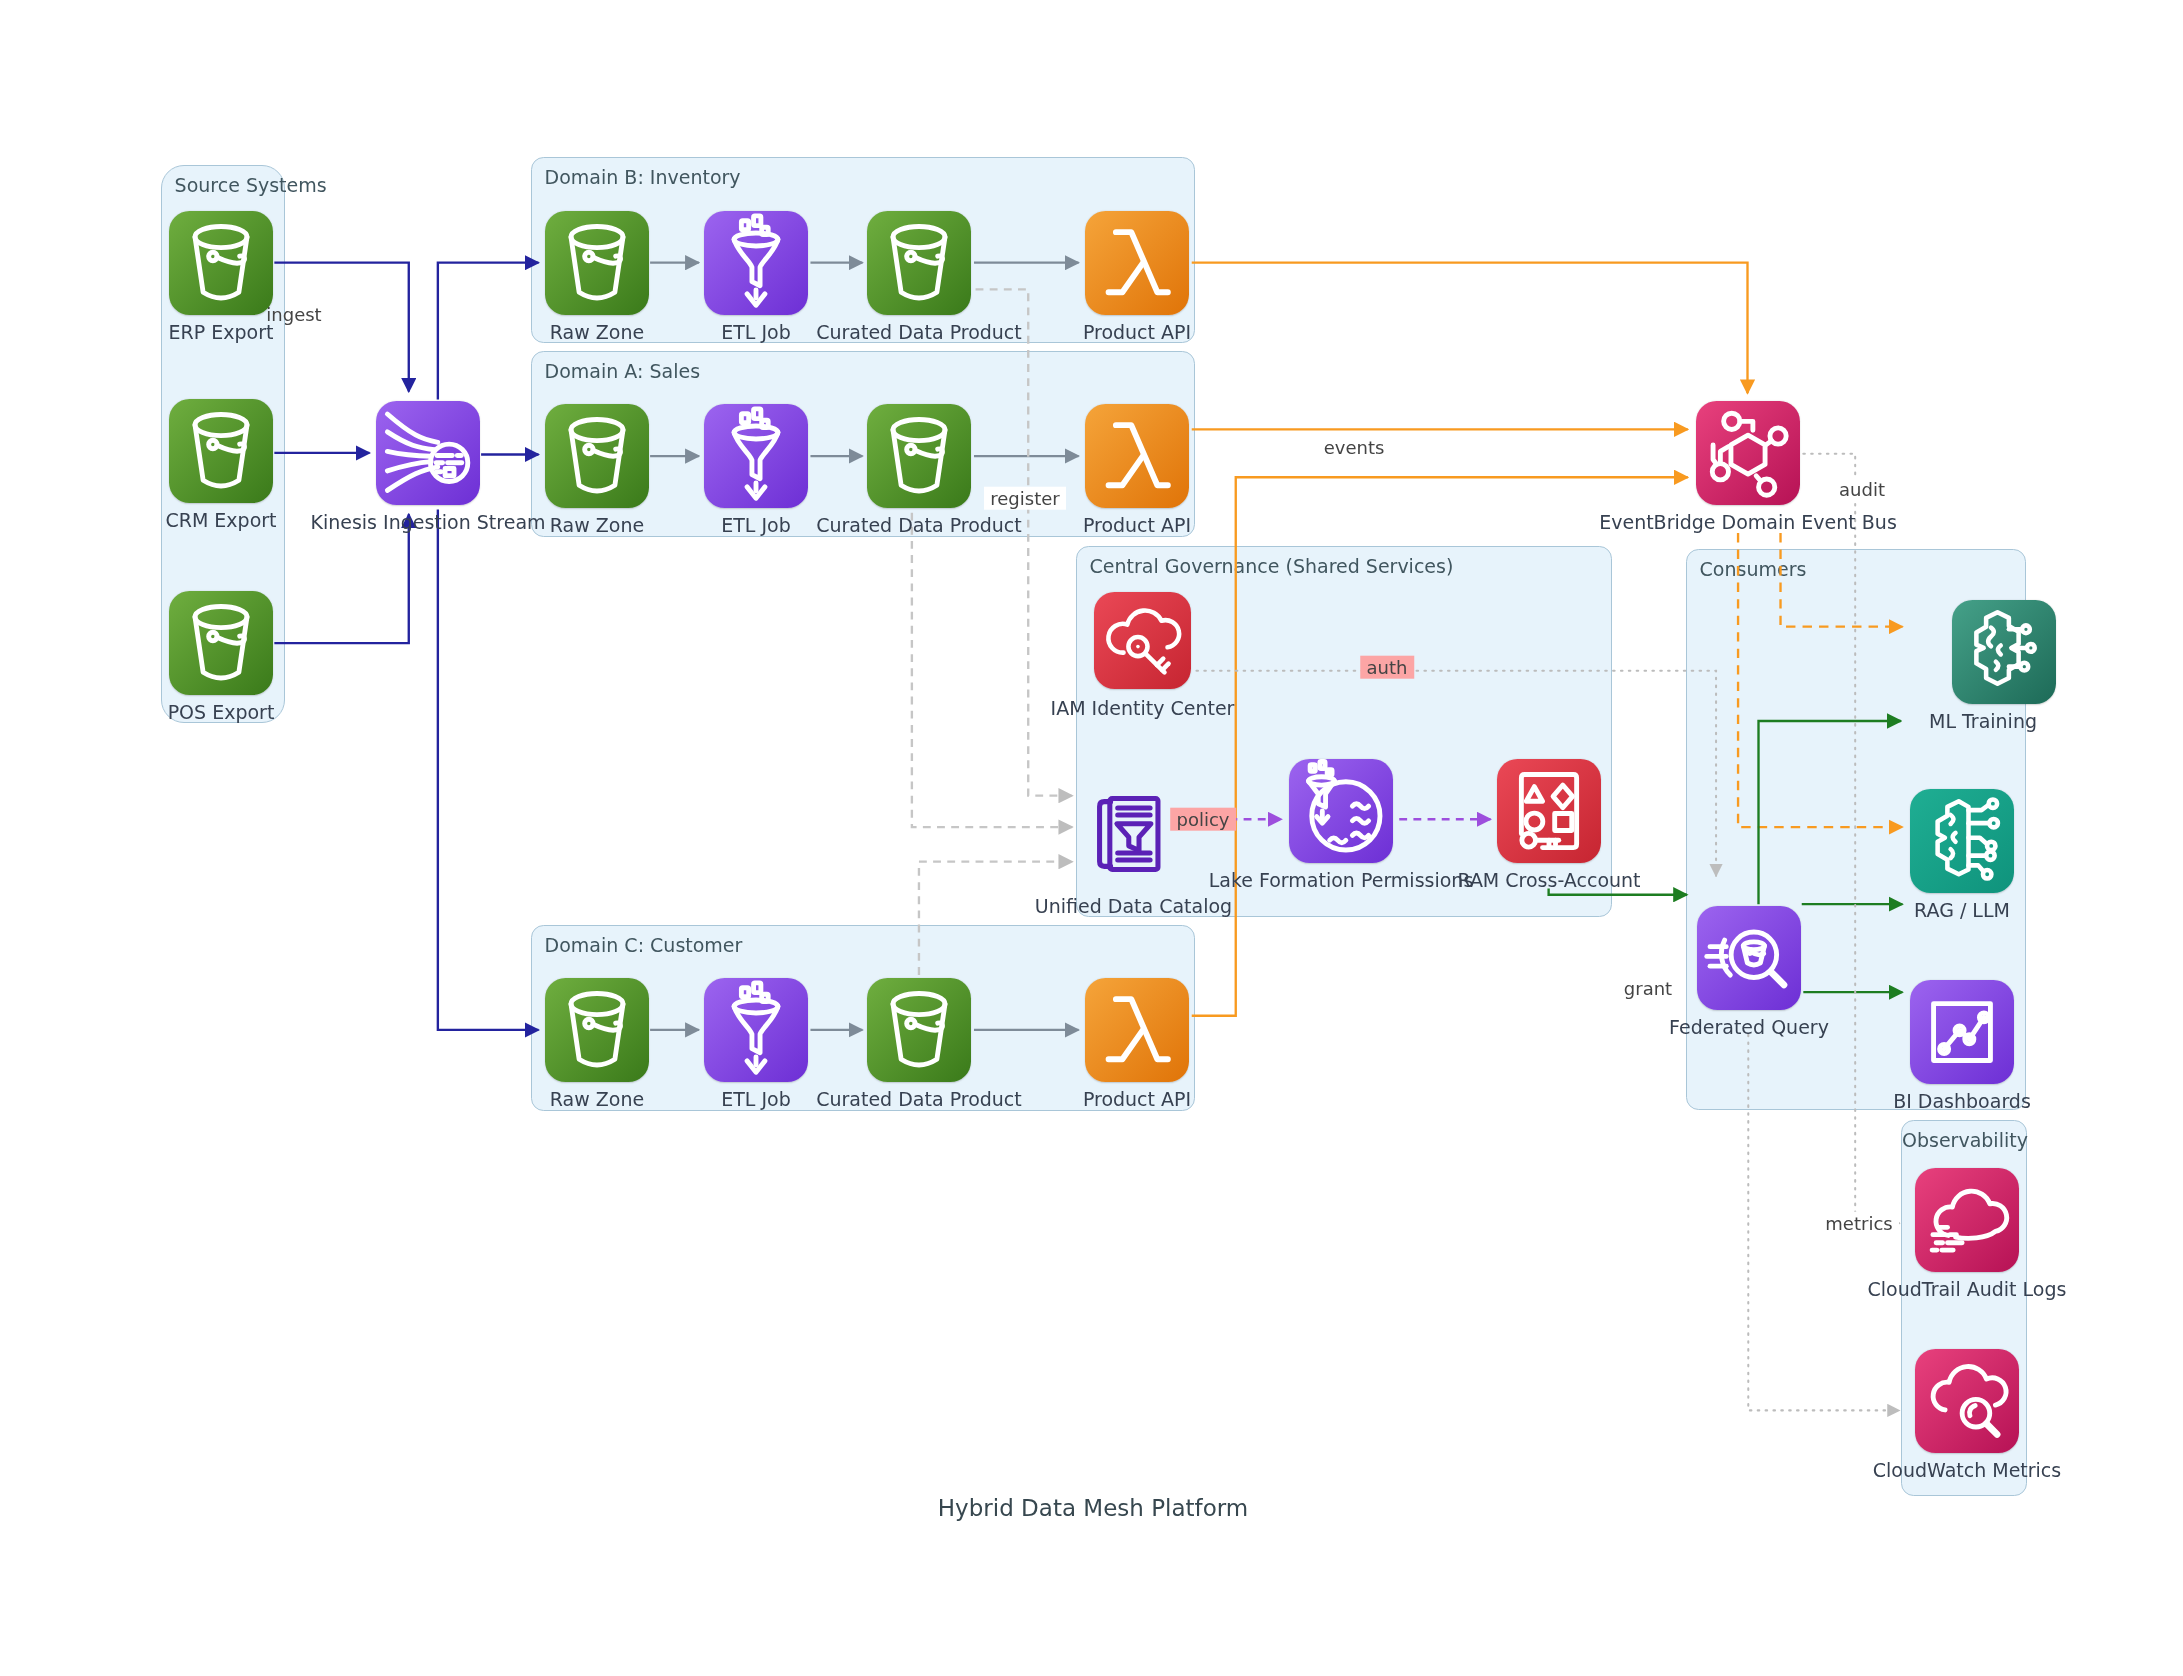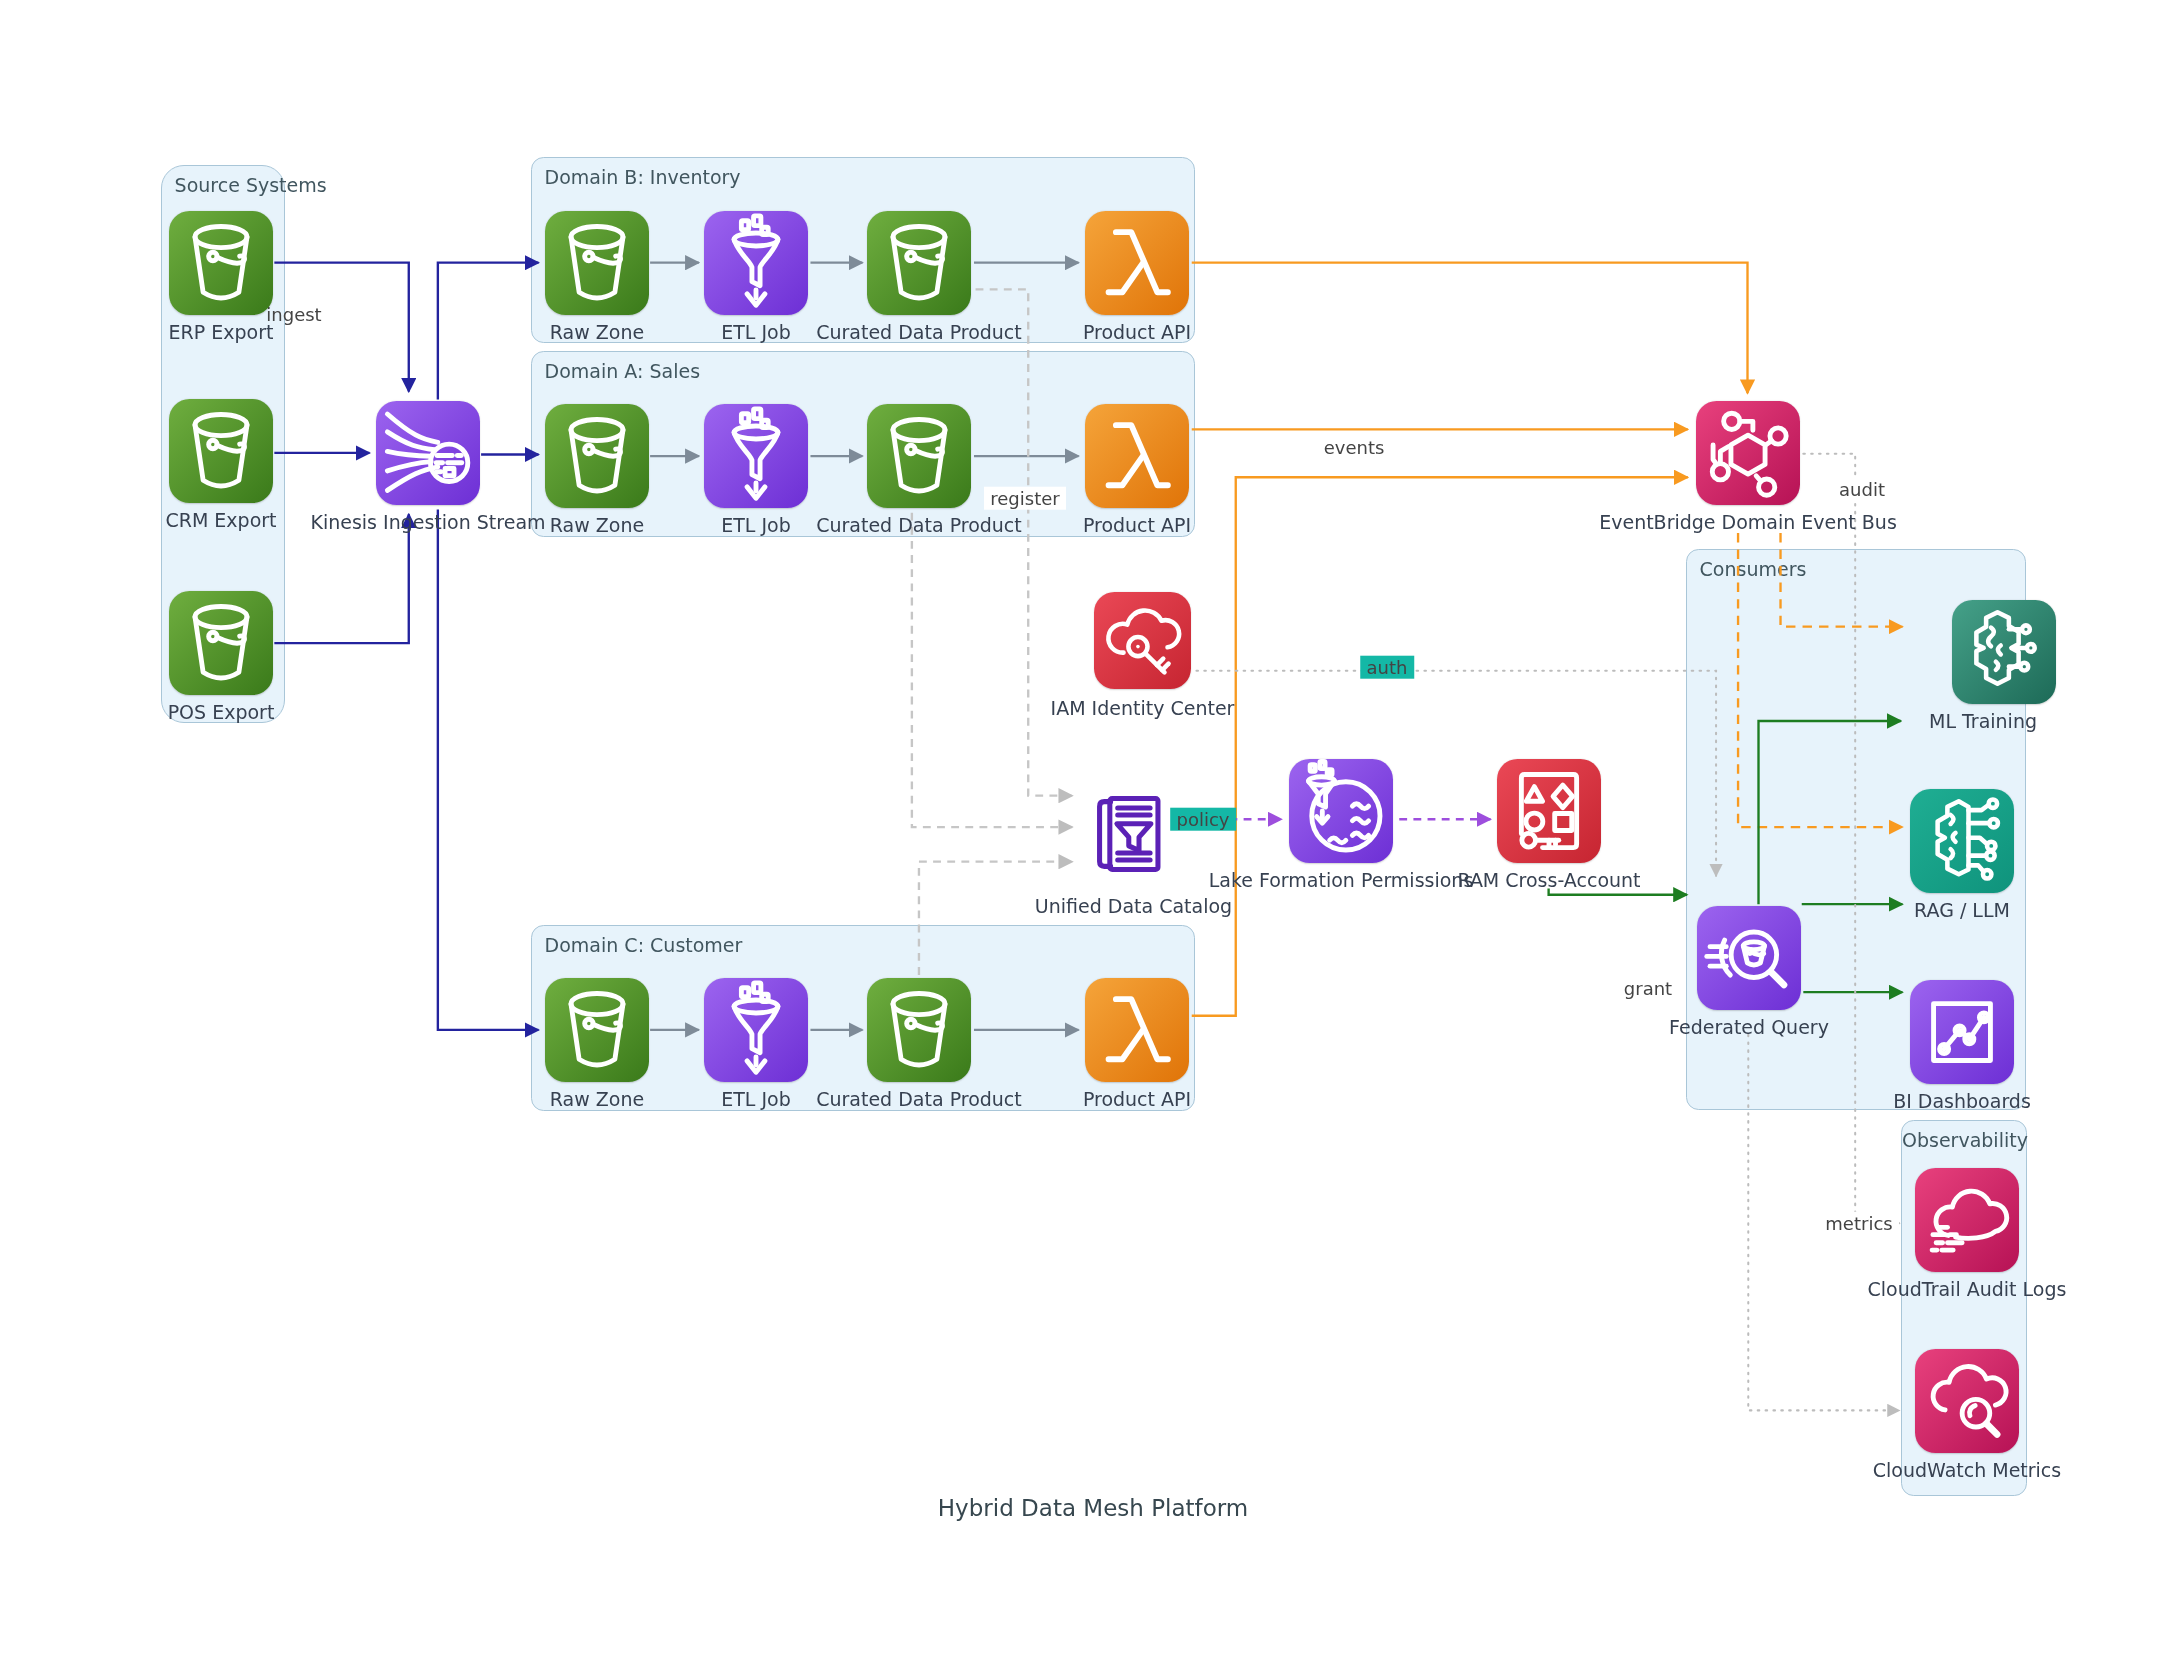--- a/index.html
+++ b/index.html
@@ -21,21 +21,21 @@
   .grad-orange{background:linear-gradient(135deg,#f5a43a,#e07408);}
   .grad-red{background:linear-gradient(135deg,#ea4856,#c62531);}
   .grad-magenta{background:linear-gradient(135deg,#e8417d,#b61255);}
   .grad-teal-dark{background:linear-gradient(135deg,#45a189,#1d6a57);}
   .grad-teal{background:linear-gradient(135deg,#1fae93,#0f937c);}
   .node-label{position:absolute;top:110px;left:50%;transform:translateX(-50%);white-space:nowrap;font-size:19px;color:#374151;text-align:center;}
 
   
   .edge-label{position:absolute;transform:translate(-50%,-50%);font-size:18px;color:#444;white-space:nowrap;padding:0.8px 6.3px;}
   .bg-white{background:#fff;}
-  .bg-box{background:#14b8a6;}
+  .bg-box{background:#fca5a5;}
 
   .diagram-title{position:absolute;left:1093px;top:1495px;transform:translateX(-50%);font-size:23px;color:#37474f;white-space:nowrap;}
 
   .edges{position:absolute;left:0;top:0;}
 </style>
 </head>
 <body>
 
 <div class="canvas">
 
@@ -199,20 +199,23 @@
     <div class="group-title">Source Systems</div>
   </div>
   <div class="group" style="left:531px;top:157px;width:664px;height:186px;">
     <div class="group-title">Domain B: Inventory</div>
   </div>
   <div class="group" style="left:531px;top:351px;width:664px;height:186px;">
     <div class="group-title">Domain A: Sales</div>
   </div>
   <div class="group" style="left:531px;top:925px;width:664px;height:186px;">
     <div class="group-title">Domain C: Customer</div>
+  </div>
+  <div class="group" style="left:1076px;top:546px;width:536px;height:371px;">
+    <div class="group-title">Central Governance (Shared Services)</div>
   </div>
   <div class="group" style="left:1686px;top:549px;width:340px;height:561px;">
     <div class="group-title">Consumers</div>
   </div>
   <div class="group" style="left:1901px;top:1120px;width:126px;height:376px;">
     <div class="group-title centered">Observability</div>
   </div>
 
   <svg class="edges" width="2183" height="1677" viewBox="0 0 2777 2133">
     <defs>

